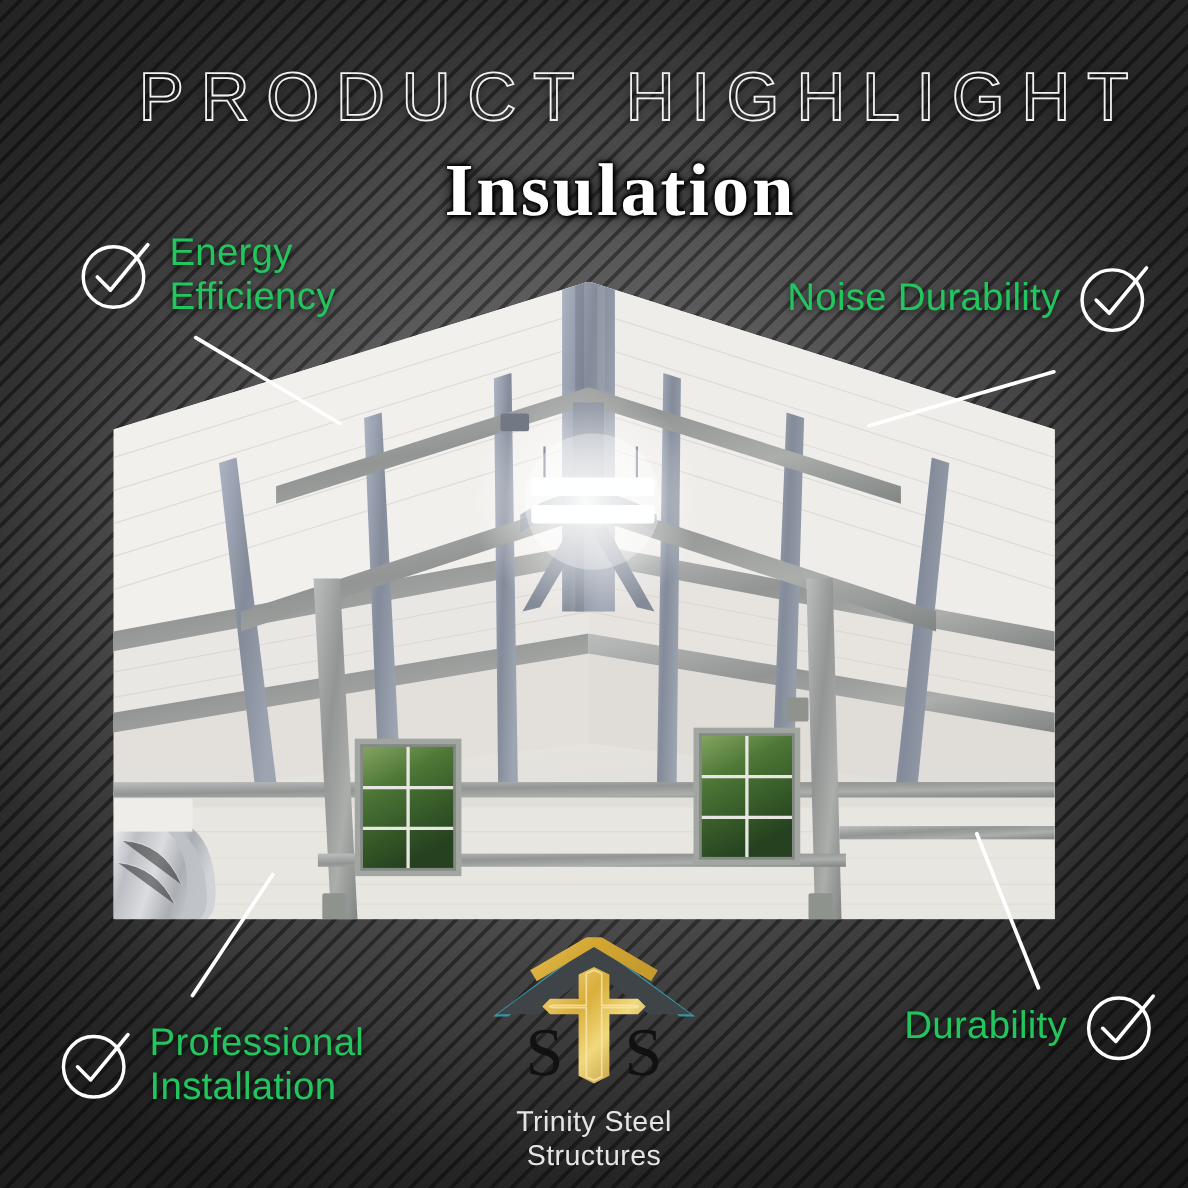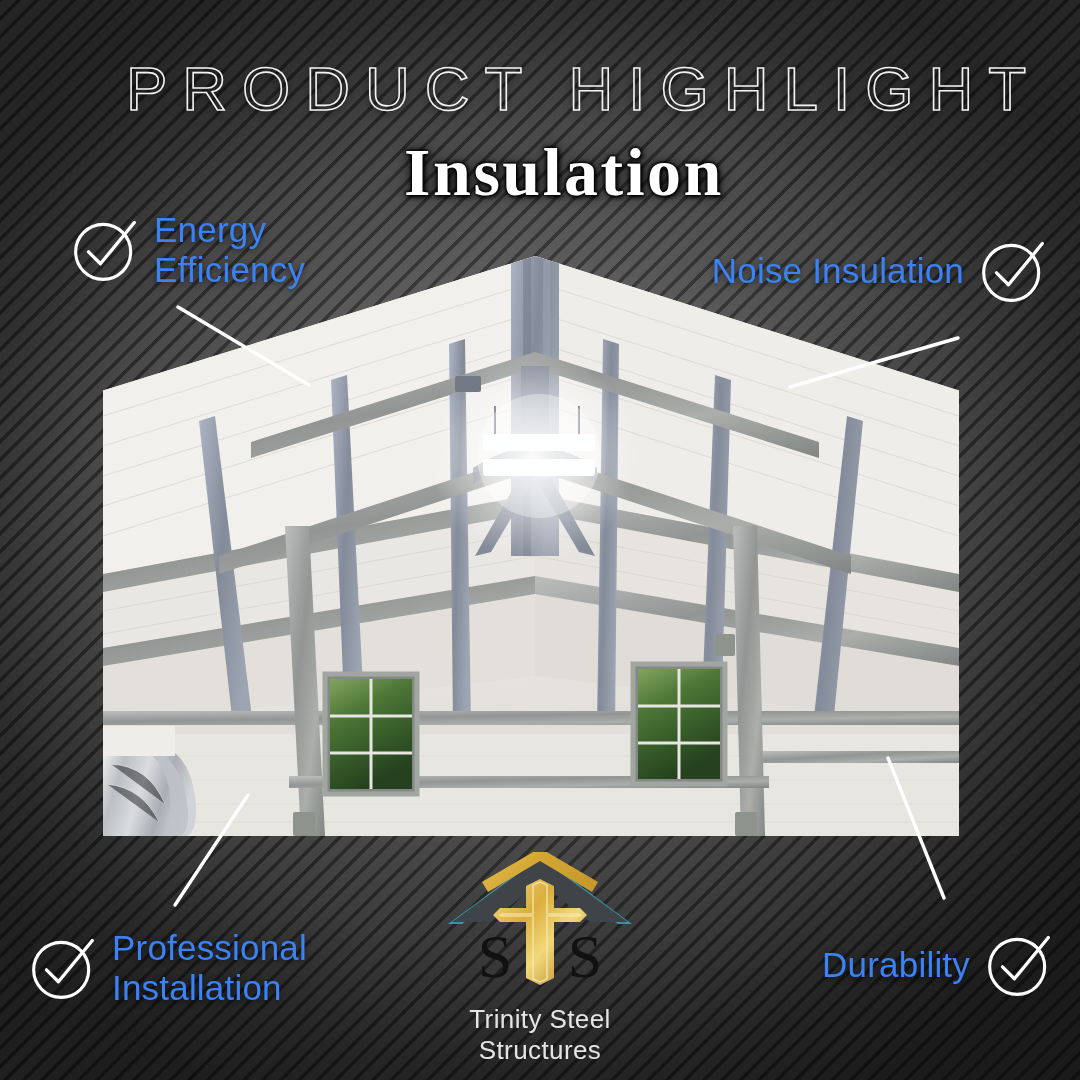--- a/index.html
+++ b/index.html
@@ -108,32 +108,32 @@
   .feature { position: absolute; display: flex; align-items: center; gap: 16px; }
   .check-circle {
     width: 66px; height: 66px;
     flex: 0 0 66px;
     position: relative;
   }
   .check-circle svg { display: block; width: 100%; height: 100%; overflow: visible; }
   .feature-label {
     font-size: 35px;
     font-weight: 400;
-    color: #3b82f6;
+    color: #22c55e;
     line-height: 1.15;
     letter-spacing: 0.2px;
     white-space: pre-line;
     text-shadow: 0 2px 6px rgba(0,0,0,0.55);
   }
 
   #feat-energy       { left: 72px;  top: 210px; }
   #feat-noise        { right: 34px; top: 238px; flex-direction: row; }
   #feat-noise .feature-label { text-align: right; }
-  #feat-professional { left: 30px;  top: 928px; }
-  #feat-durability   { right: 28px; top: 932px; }
+  #feat-professional { left: 54px;  top: 928px; }
+  #feat-durability   { right: 28px; top: 900px; }
   #feat-durability .feature-label { text-align: right; }
 
   
   .connectors { position: absolute; inset: 0; pointer-events: none; }
 
   
   .logo {
     position: absolute;
     left: 50%;
     transform: translateX(-50%);
@@ -358,21 +358,21 @@
       <svg viewBox="0 0 72 72">
         <circle cx="34" cy="38" r="30" fill="none" stroke="#ffffff" stroke-width="3.4"></circle>
         <path d="M 18 38 L 31 51 L 68 6" fill="none" stroke="#ffffff" stroke-width="3.6" stroke-linecap="round" stroke-linejoin="round"></path>
       </svg>
     </span>
     <span class="feature-label">Energy
 Efficiency</span>
   </div>
 
   <div class="feature" id="feat-noise">
-    <span class="feature-label">Noise Insulation</span>
+    <span class="feature-label">Noise Durability</span>
     <span class="check-circle">
       <svg viewBox="0 0 72 72">
         <circle cx="34" cy="38" r="30" fill="none" stroke="#ffffff" stroke-width="3.4"></circle>
         <path d="M 18 38 L 31 51 L 68 6" fill="none" stroke="#ffffff" stroke-width="3.6" stroke-linecap="round" stroke-linejoin="round"></path>
       </svg>
     </span>
   </div>
 
   <div class="feature" id="feat-professional">
     <span class="check-circle">

